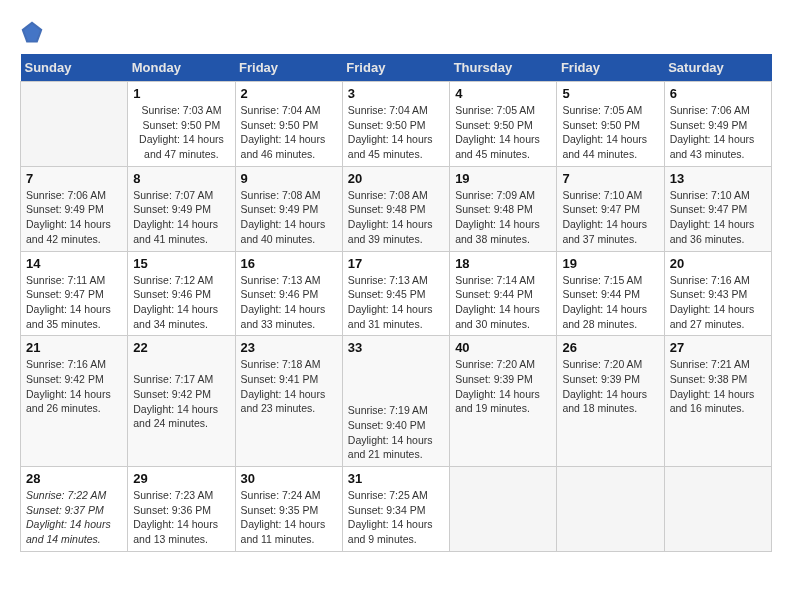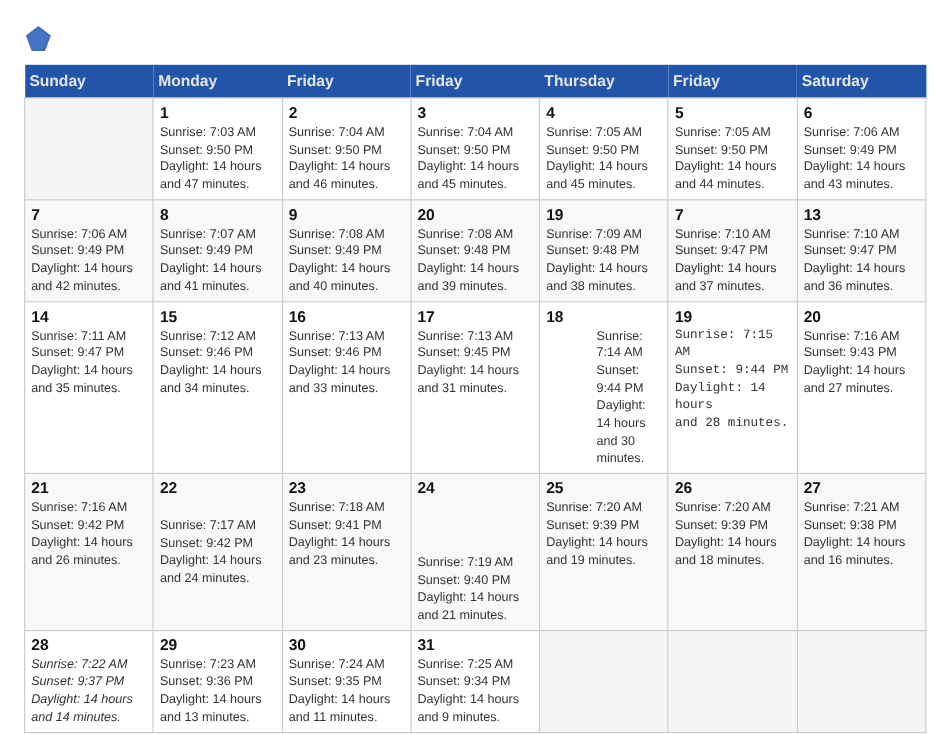--- a/index.html
+++ b/index.html
@@ -125,21 +125,21 @@
         <th>Thursday</th>
         <th>Friday</th>
         <th>Saturday</th>
       </tr>
   </thead>
   <tbody id="calendar-body">
   <tr>
         <td class="empty-cell"></td>
         <td>
           <span class="day-num">1</span>
-          <div class="day-info" style="white-space: pre-line;">Sunrise: 7:03 AM
+          <div class="day-info" style="white-space: pre-line; text-align: center;">Sunrise: 7:03 AM
 Sunset: 9:50 PM
 Daylight: 14 hours
 and 47 minutes.</div>
         </td>
         <td>
           <span class="day-num">2</span>
           <div class="day-info" style="white-space: pre-line;">Sunrise: 7:04 AM
 Sunset: 9:50 PM
 Daylight: 14 hours
 and 46 minutes.</div>
@@ -248,28 +248,28 @@
         </td>
         <td>
           <span class="day-num">17</span>
           <div class="day-info" style="white-space: pre-line;">Sunrise: 7:13 AM
 Sunset: 9:45 PM
 Daylight: 14 hours
 and 31 minutes.</div>
         </td>
         <td>
           <span class="day-num">18</span>
-          <div class="day-info" style="white-space: pre-line; margin-left: 42px;">Sunrise: 7:14 AM
+          <div class="day-info" style="white-space: pre-line;">Sunrise: 7:14 AM
 Sunset: 9:44 PM
 Daylight: 14 hours
 and 30 minutes.</div>
         </td>
         <td>
           <span class="day-num">19</span>
-          <div class="day-info" style="white-space: pre-line; font-family: Liberation Mono, monospace;">Sunrise: 7:15 AM
+          <div class="day-info" style="white-space: pre-line;">Sunrise: 7:15 AM
 Sunset: 9:44 PM
 Daylight: 14 hours
 and 28 minutes.</div>
         </td>
         <td>
           <span class="day-num">20</span>
           <div class="day-info" style="white-space: pre-line;">Sunrise: 7:16 AM
 Sunset: 9:43 PM
 Daylight: 14 hours
 and 27 minutes.</div>
@@ -291,28 +291,28 @@
 and 24 minutes.</div>
         </td>
         <td>
           <span class="day-num">23</span>
           <div class="day-info" style="white-space: pre-line;">Sunrise: 7:18 AM
 Sunset: 9:41 PM
 Daylight: 14 hours
 and 23 minutes.</div>
         </td>
         <td>
-          <span class="day-num">24</span>
+          <span class="day-num">33</span>
           <div class="day-info" style="white-space: pre-line; margin-top: 48px;">Sunrise: 7:19 AM
 Sunset: 9:40 PM
 Daylight: 14 hours
 and 21 minutes.</div>
         </td>
         <td>
-          <span class="day-num">25</span>
+          <span class="day-num">40</span>
           <div class="day-info" style="white-space: pre-line;">Sunrise: 7:20 AM
 Sunset: 9:39 PM
 Daylight: 14 hours
 and 19 minutes.</div>
         </td>
         <td>
           <span class="day-num">26</span>
           <div class="day-info" style="white-space: pre-line;">Sunrise: 7:20 AM
 Sunset: 9:39 PM
 Daylight: 14 hours

